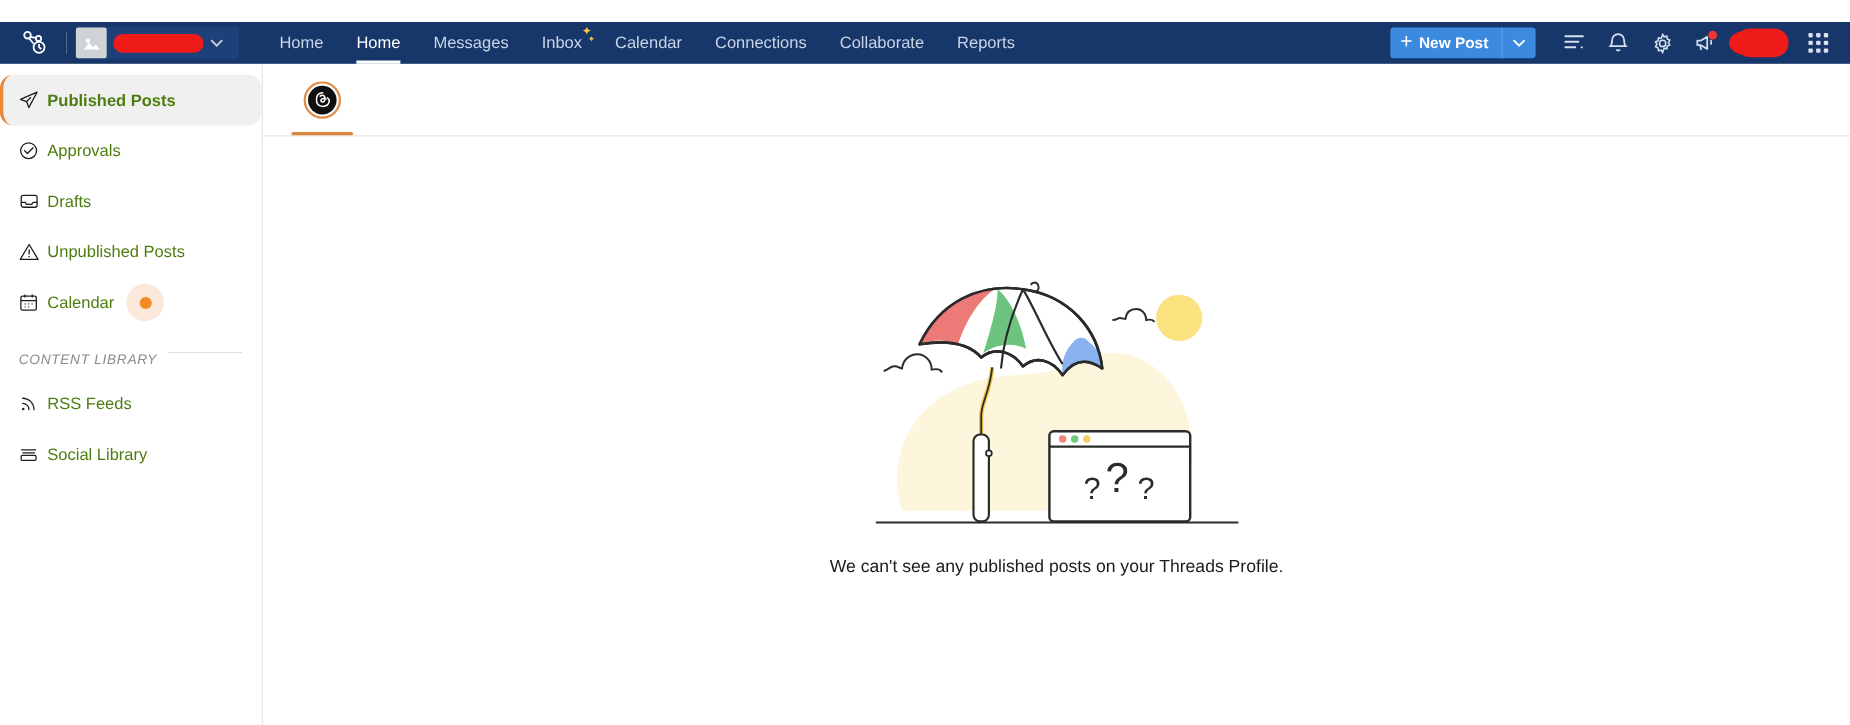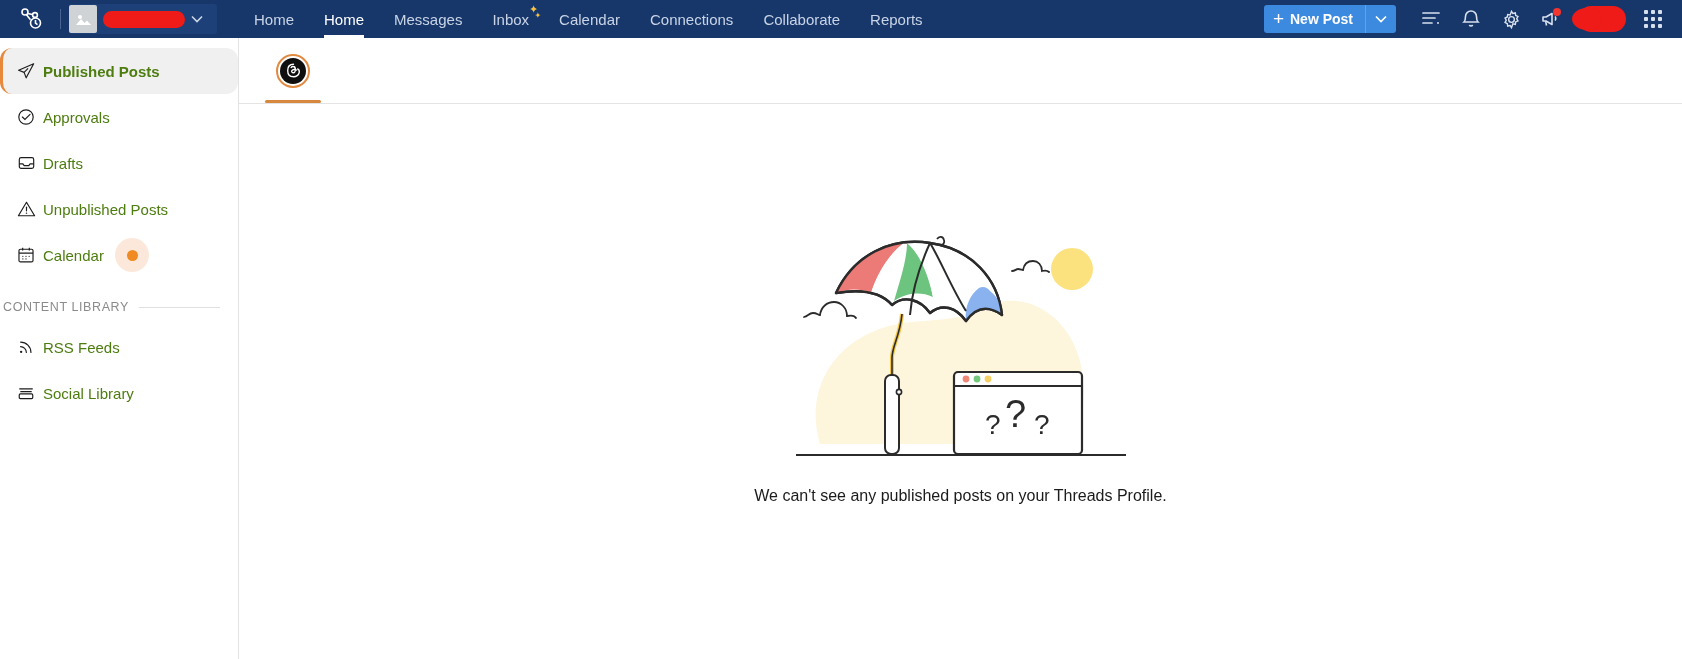--- a/index.html
+++ b/index.html
@@ -9,21 +9,21 @@
     background:#ffffff;
     color:#1c1c1c;
     -webkit-font-smoothing:antialiased;
   }
 
   
   .topbar{
     height:38px; width:100%;
     background:#17376b;
     display:flex; align-items:center;
-    position:relative; z-index:5;
+    position:relative; z-index:5;margin-top:20px;
   }
   .brand-logo{
     width:44px; height:38px;
     display:flex; align-items:center; justify-content:center;
     margin-left:8px;
   }
   .nav-divider{
     width:1px; height:20px; background:#4a6392; margin:0 8px;
   }
   .workspace{
@@ -134,22 +134,23 @@
     border-left:3px solid #e8883a;
   }
   .pulse{
     position:absolute; left:112px; top:50%; transform:translateY(-50%);
     width:34px; height:34px; border-radius:50%;
     background:rgba(240,150,90,.22);
     display:flex; align-items:center; justify-content:center;
   }
   .pulse i{ width:11px;height:11px;border-radius:50%;background:#f08a22;display:block;}
   .side-section{
-    display:flex; align-items:center; gap:10px;
-    padding:22px 18px 10px 3px;
+    display:flex; gap:10px;
+    padding:22px 18px 10px 17px;
+    font-style:italic;
   }
   .side-section span{
     font-size:12.5px; letter-spacing:.6px; color:#8b8b8b; white-space:nowrap;
   }
   .side-section .rule{ flex:1; height:1px; background:#e0e0e0; }
 
   
   .content{ flex:1; display:flex; flex-direction:column; background:#fff; }
   .tabstrip{
     height:66px; border-bottom:1px solid #e3e3e3;

